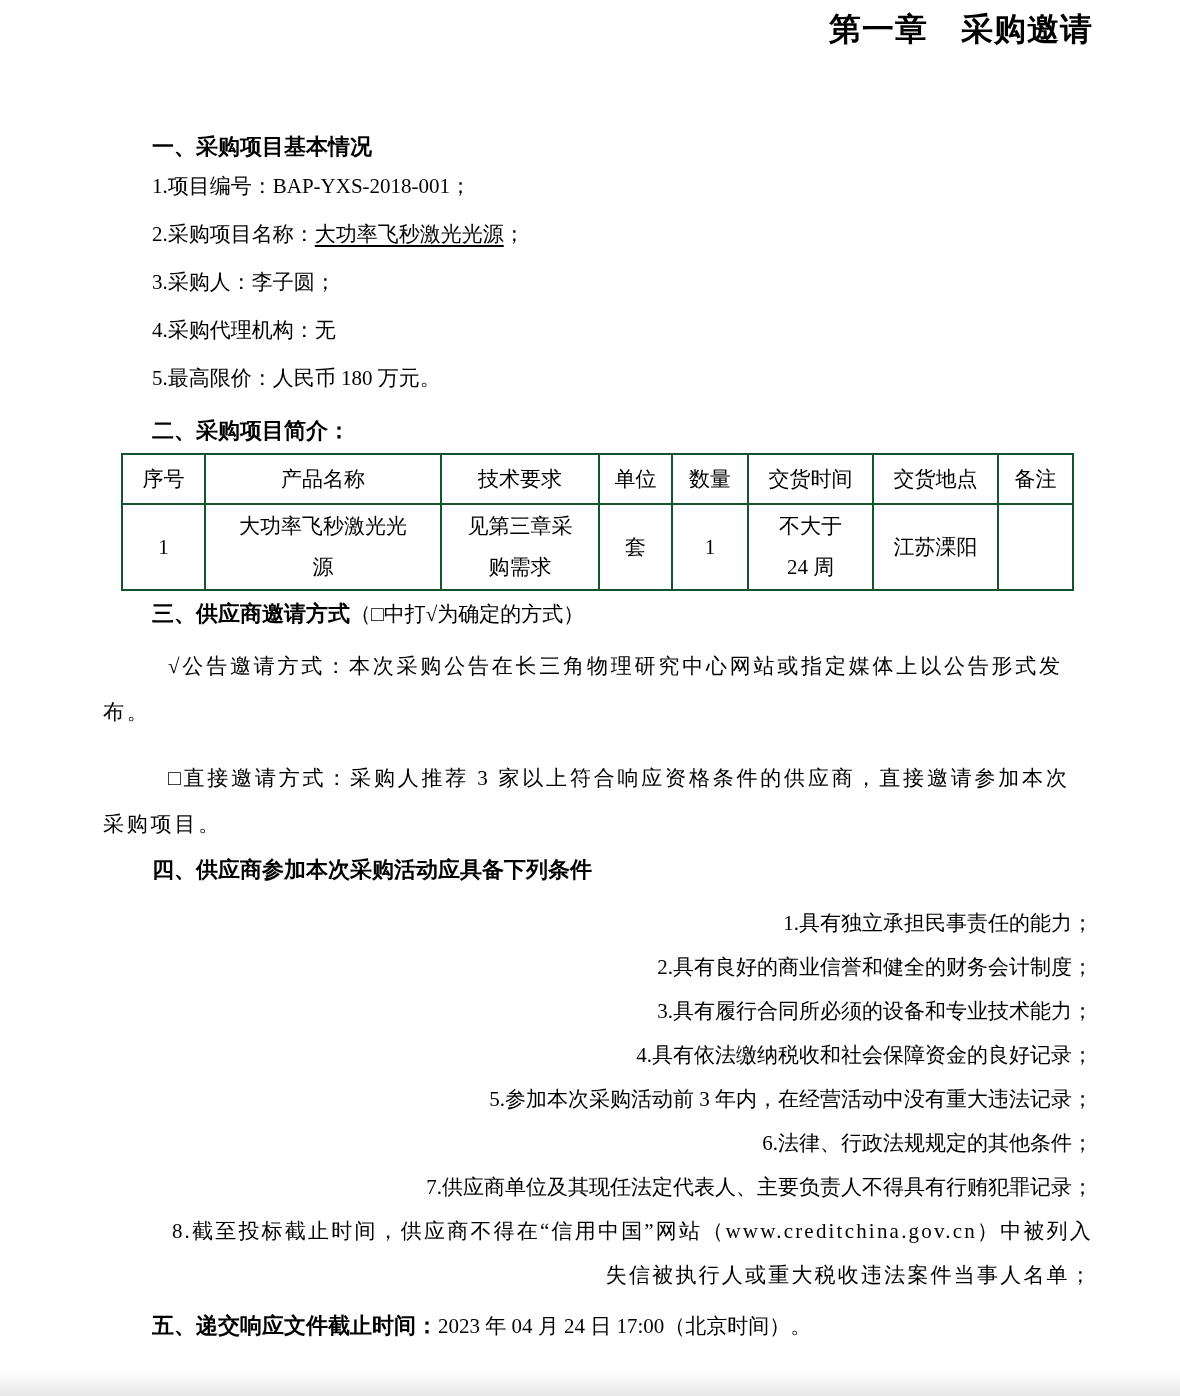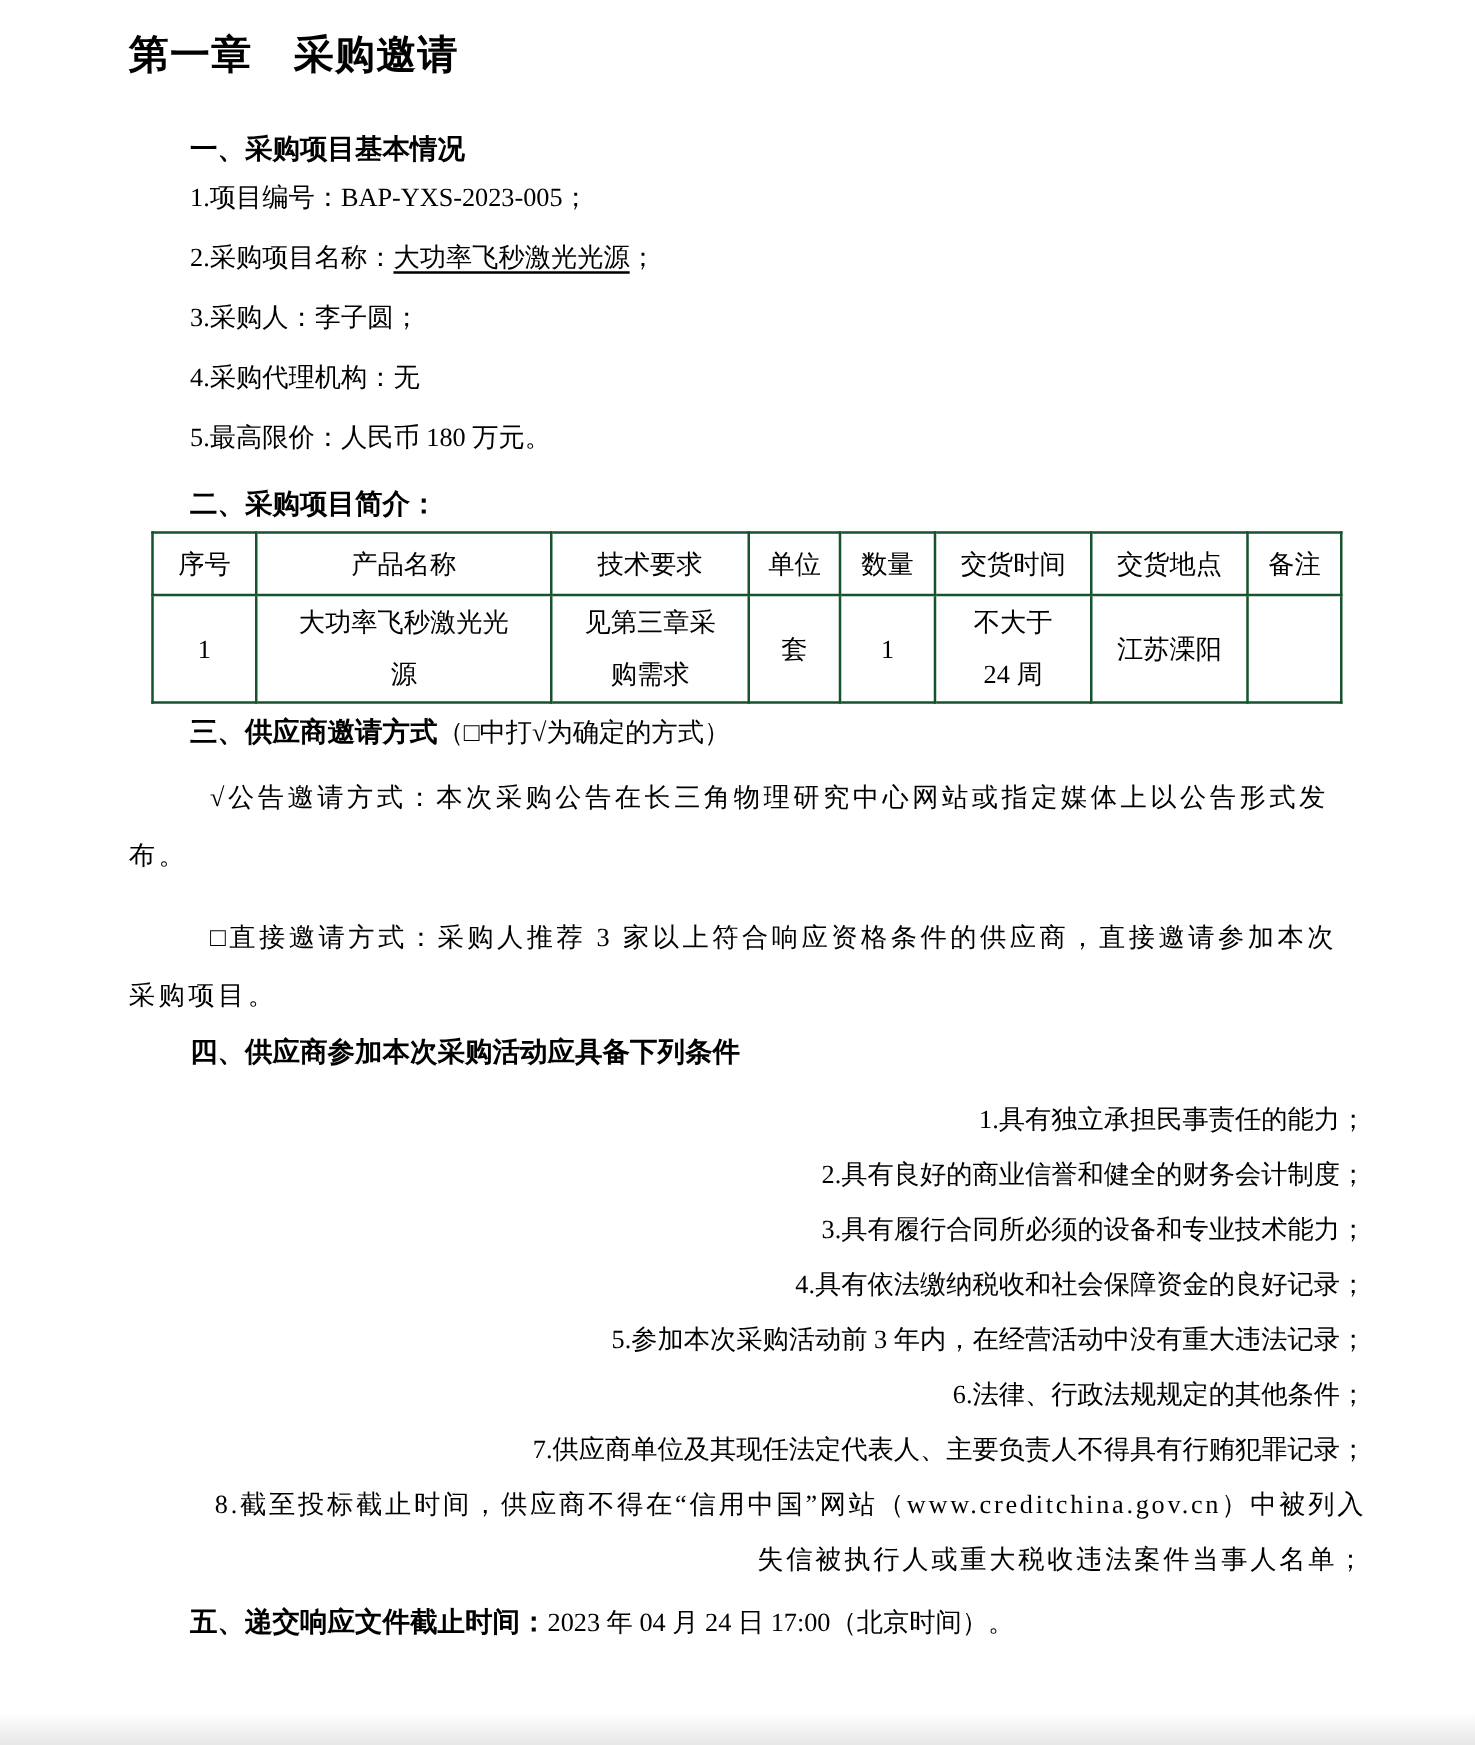--- a/index.html
+++ b/index.html
@@ -6,43 +6,43 @@
   body{
     width:1180px;height:1396px;
     background:#ffffff;color:#000;
     font-family:"Liberation Serif","DejaVu Serif",serif;
     font-size:21px;
     position:relative;overflow:hidden;
   }
   .doc{padding:0 87px 0 103px;}
 
   .chapter-title{
-    margin:20px 0 0 0;
-    text-align:left;
+    margin:6px 0 0 0;
+    text-align:right;
     font-size:32px;
     font-weight:bold;
     line-height:46px;
     letter-spacing:1px;
     font-family:"Liberation Serif","DejaVu Serif",serif;
   }
 
   .sec-heading{
     margin:0;
     font-family:"Liberation Sans","DejaVu Sans",sans-serif;
     font-weight:bold;
     font-size:22px;
     line-height:30px;
     text-indent:49px;
   }
   .sec-heading .normal-part{
     font-family:"Liberation Serif","DejaVu Serif",serif;
     font-weight:normal;
     font-size:21px;
   }
-  .h1x{margin-top:38px;}
+  .h1x{margin-top:80px;}
   .h2x{margin-top:14px;}
   .h3x{margin-top:8px;}
   .h4x{margin-top:8px;}
 
   p.item{margin:0;line-height:48px;text-indent:49px;}
   .u{text-decoration:underline;text-underline-offset:4px;text-decoration-thickness:1.5px;}
 
   table.summary{
     border-collapse:collapse;
     margin:7px 0 0 18px;
@@ -104,21 +104,21 @@
   }
 </style>
 </head>
 <body>
 
 <div class="doc">
 
   <h1 class="chapter-title">第一章　采购邀请</h1>
 
   <h2 class="sec-heading h1x">一、采购项目基本情况</h2>
-  <p class="item">1.项目编号：BAP-YXS-2023-005；</p>
+  <p class="item">1.项目编号：BAP-YXS-2018-001；</p>
   <p class="item"><span>2.采购项目名称：</span><span class="u">大功率飞秒激光光源</span><span>；</span></p>
   <p class="item">3.采购人：李子圆；</p>
   <p class="item">4.采购代理机构：无</p>
   <p class="item">5.最高限价：人民币 180 万元。</p>
 
   <h2 class="sec-heading h2x">二、采购项目简介：</h2>
 
   <table class="summary">
     <tbody>
         <tr class="head">

